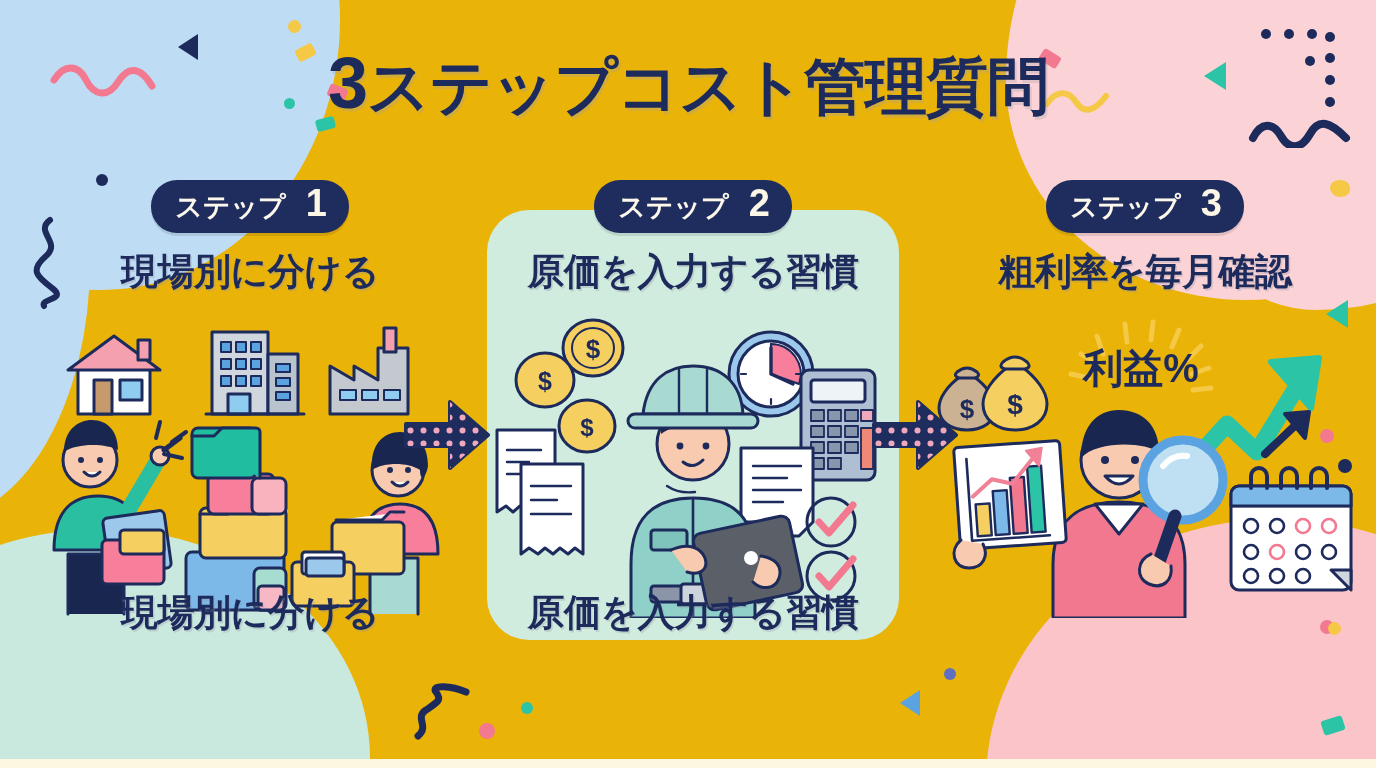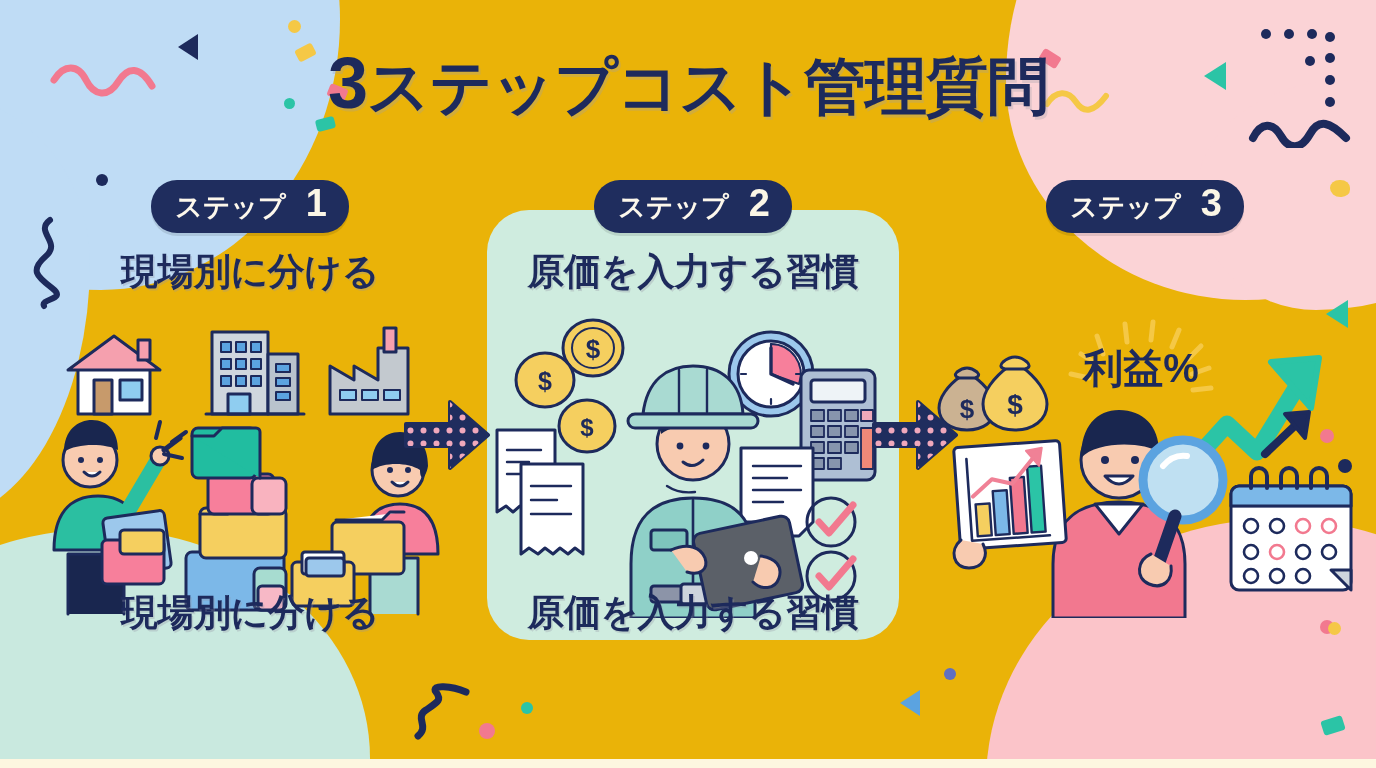--- a/index.html
+++ b/index.html
@@ -352,20 +352,21 @@
     <div class="caption">原価を入力する習慣</div>
   </div>
 
   <div class="col col3">
     <div class="badge-wrap">
       <div class="badge">
         <span>ステップ</span>
         <span class="bnum">3</span>
       </div>
     </div>
+    <div class="head">粗利率を毎月確認</div>
 
     <div class="art">
       <svg width="420" height="300" viewBox="0 0 420 300">
         <g stroke="#1d2a5c" stroke-width="3" stroke-linejoin="round" stroke-linecap="round">
 
           <g>
             <path d="M26 58 c-14 10 -22 22 -22 32 c0 14 12 22 28 22 c16 0 28 -8 28 -22 c0 -10 -8 -22 -22 -32 z" fill="#cbb292"></path>
             <path d="M22 54 q10 -8 20 0 q4 4 -2 6 h-16 q-6 -2 -2 -6 z" fill="#cbb292"></path>
             <text x="32" y="100" font-size="26" font-weight="bold" fill="#1d2a5c" stroke="none" text-anchor="middle" font-family="Liberation Sans, sans-serif">$</text>
             <path d="M74 48 c-16 12 -26 26 -26 38 c0 16 14 26 32 26 c18 0 32 -10 32 -26 c0 -12 -10 -26 -26 -38 z" fill="#f5cf5f"></path>

